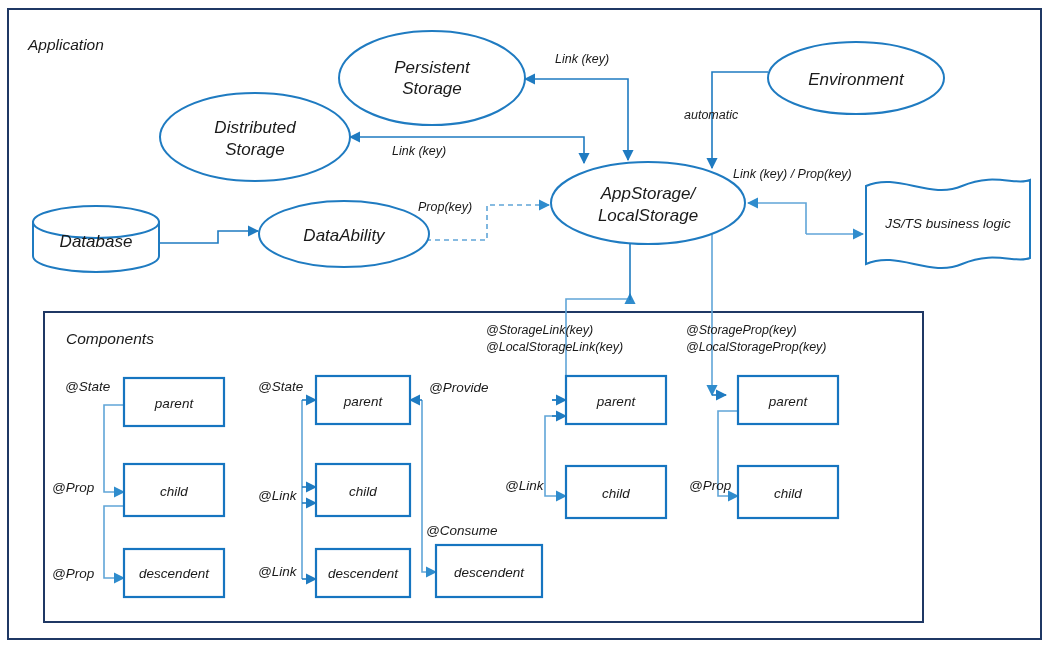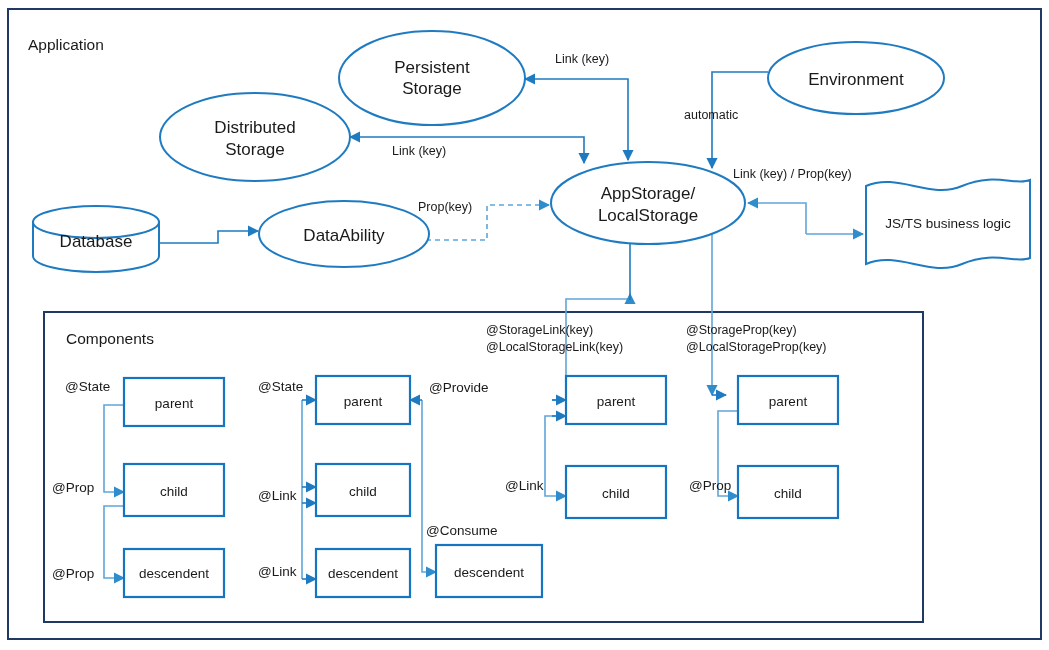--- a/index.html
+++ b/index.html
@@ -11,20 +11,21 @@
     width: 1049px;
     height: 650px;
     font-family: "Liberation Sans", sans-serif;
     overflow: hidden;
   }
   #diagram-root {
     position: relative;
     width: 1049px;
     height: 650px;
     background: #ffffff;
+    font-style: italic;
   }
   svg.canvas {
     position: absolute;
     top: 0;
     left: 0;
     width: 1049px;
     height: 650px;
   }
   .shape-stroke { fill: #ffffff; stroke: #1f7bc1; stroke-width: 2; }
   .box-stroke   { fill: #ffffff; stroke: #1675c0; stroke-width: 2.2; }

